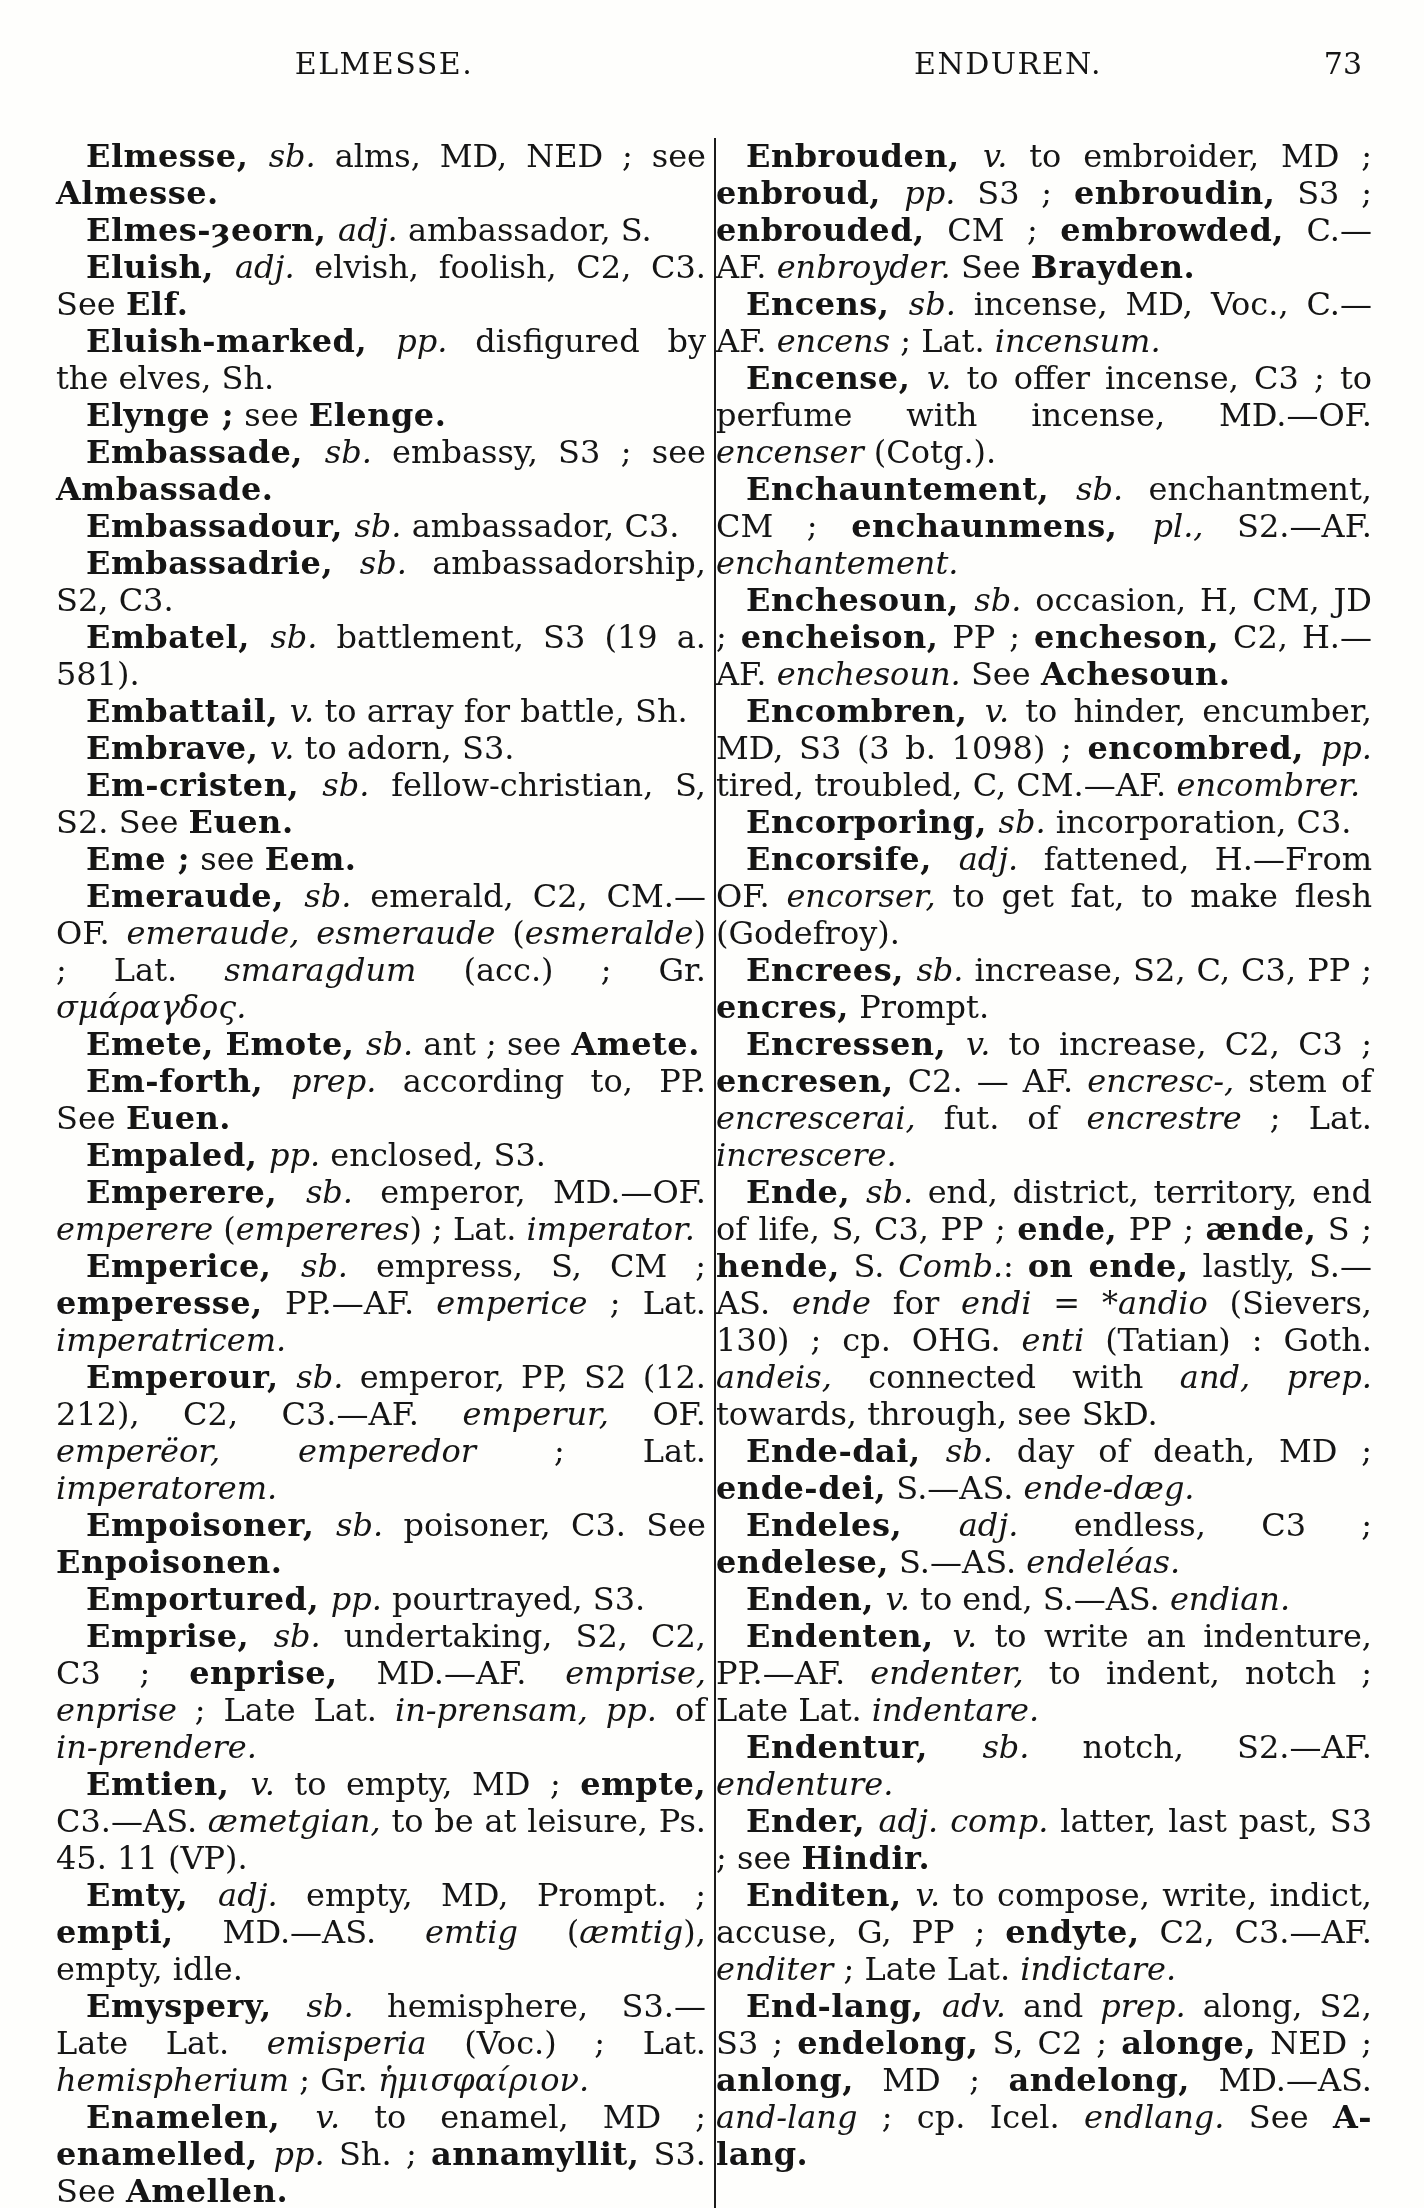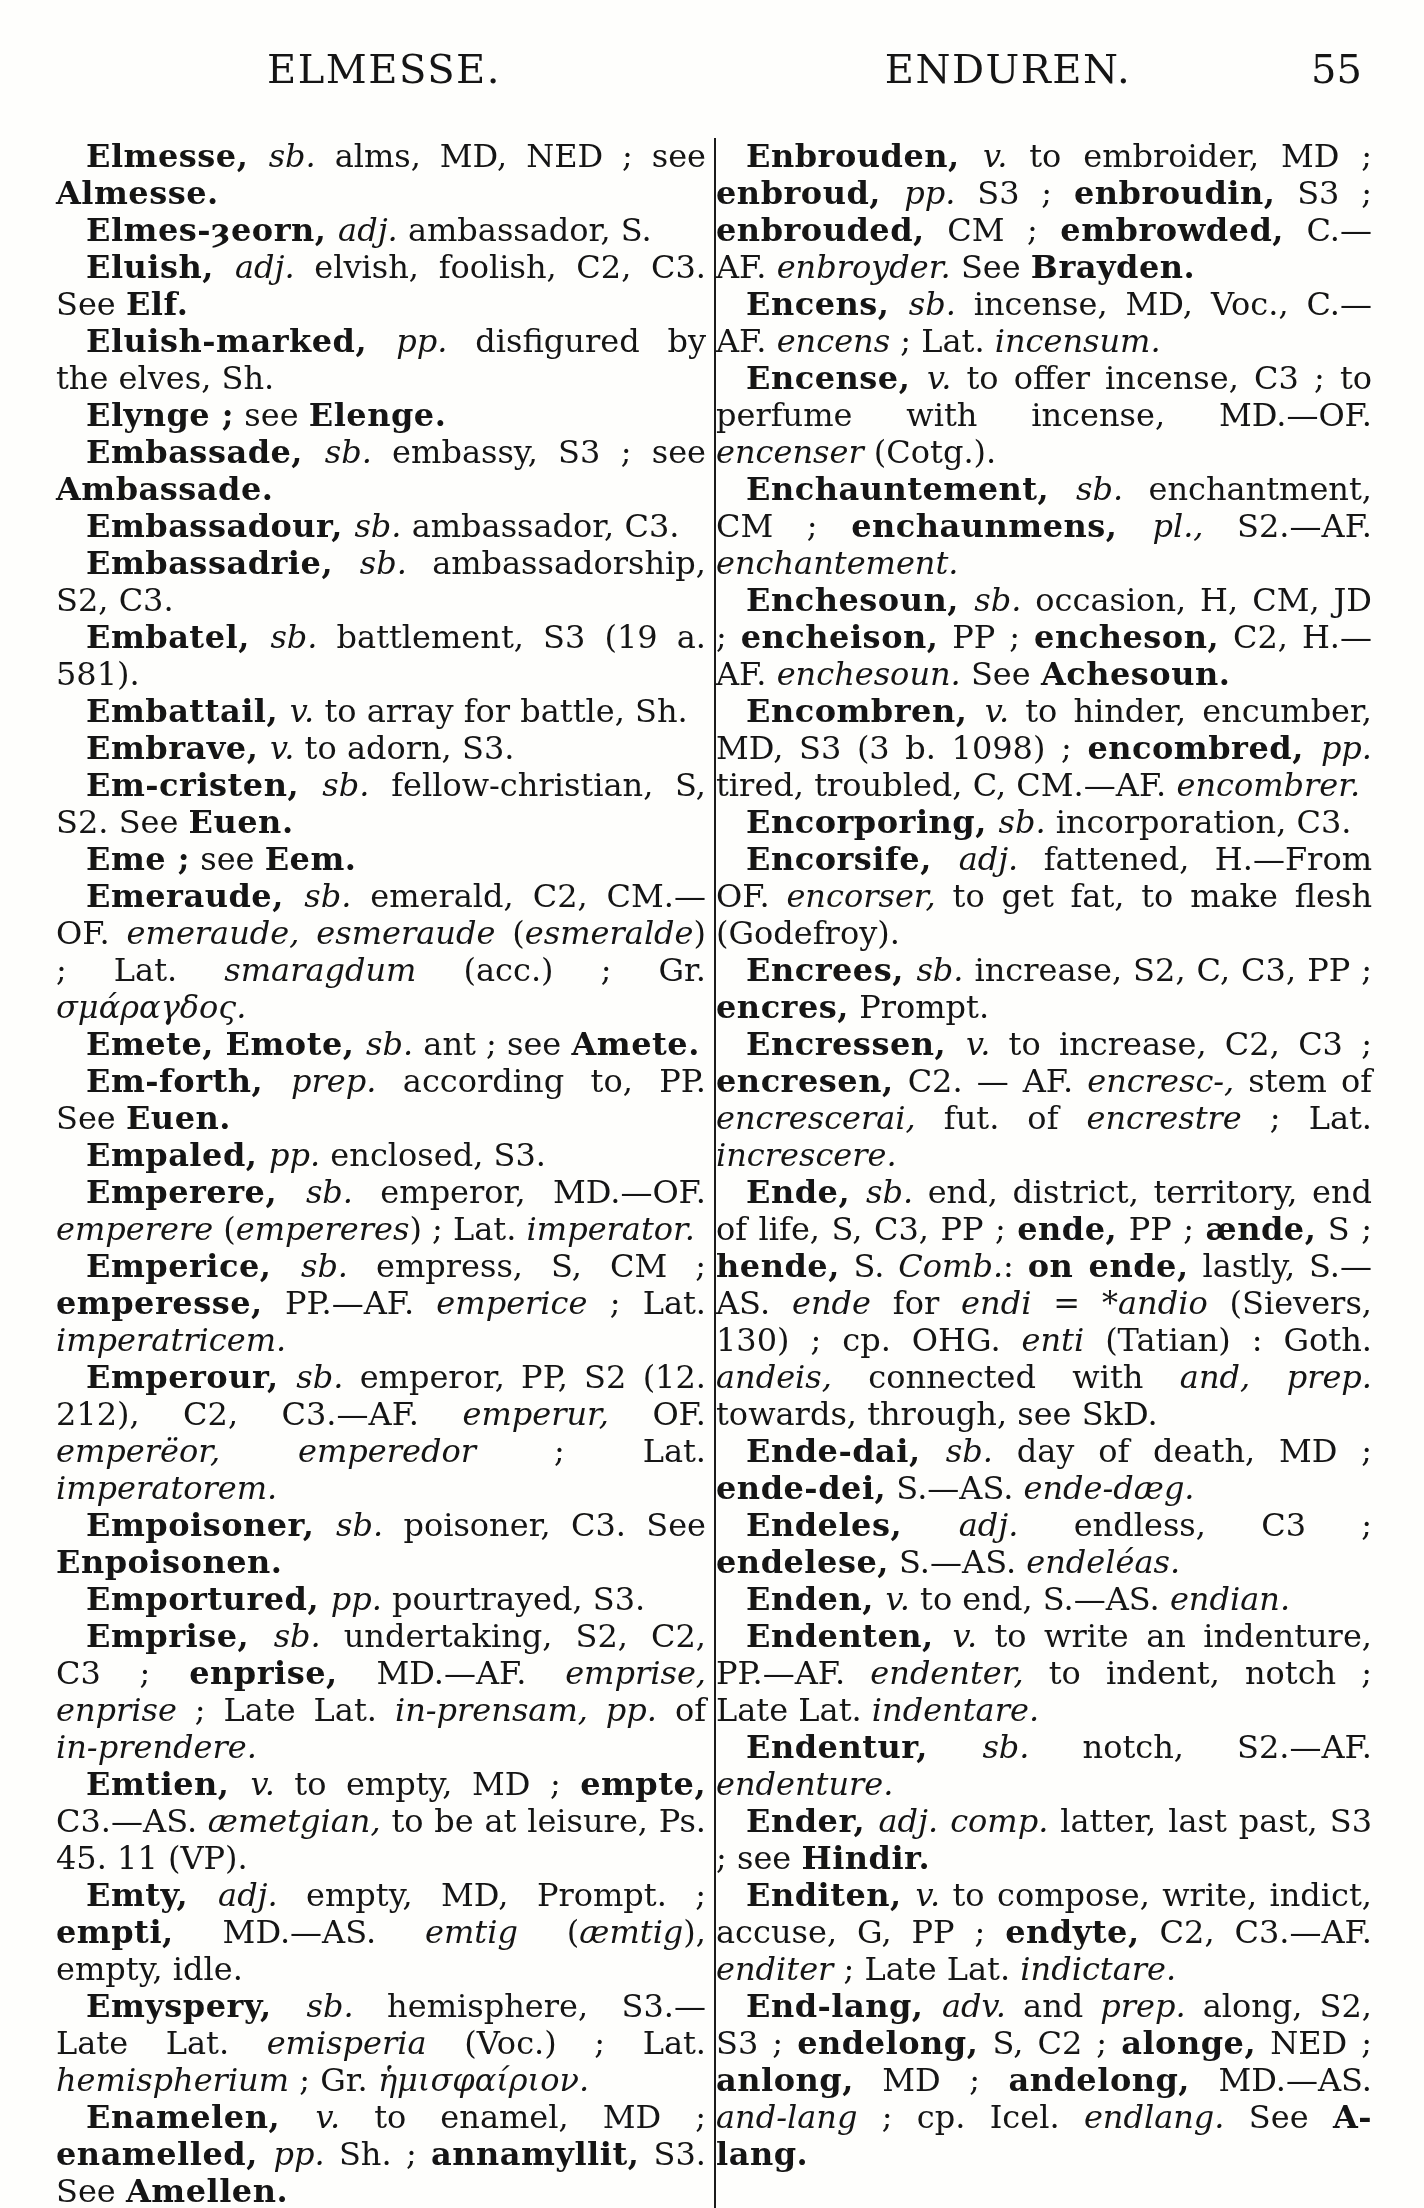--- a/index.html
+++ b/index.html
@@ -12,21 +12,21 @@
     color: #151515;
     font-family: "DejaVu Serif", "Liberation Serif", serif;
     overflow: hidden;
   }
   .headrow {
     position: absolute;
     top: 46px;
     left: 56px;
     right: 56px;
     height: 42px;
-    font-size: 40px;
+    font-size: 30px;
     letter-spacing: 1.5px;
   }
   .head-left {
     position: absolute;
     left: 0; top: 0;
     width: 656px;
     text-align: center;
   }
   .head-right {
     position: absolute;
@@ -65,21 +65,21 @@
   .entry .hw { font-weight: bold; letter-spacing: 0.5px; }
   .entry .it { font-style: italic; }
 </style>
 </head>
 <body>
 
 <div class="page">
   <div class="headrow">
     <div class="head-left">ELMESSE.</div>
     <div class="head-right">ENDUREN.</div>
-    <div class="pagenum">55</div>
+    <div class="pagenum">73</div>
   </div>
 
   <div class="content">
     <div class="col col-left" id="col-left">
         <p class="entry"><span class="hw">Elmesse, </span><span class="it">sb.</span><span> alms, MD, NED ; see </span><span class="hw">Almesse.</span></p>
         <p class="entry"><span class="hw">Elmes-ȝeorn, </span><span class="it">adj.</span><span> ambassador, S.</span></p>
         <p class="entry"><span class="hw">Eluish, </span><span class="it">adj.</span><span> elvish, foolish, C2, C3. See </span><span class="hw">Elf.</span></p>
         <p class="entry"><span class="hw">Eluish-marked, </span><span class="it">pp.</span><span> disfigured by the elves, Sh.</span></p>
         <p class="entry"><span class="hw">Elynge ;</span><span> see </span><span class="hw">Elenge.</span></p>
         <p class="entry"><span class="hw">Embassade, </span><span class="it">sb.</span><span> embassy, S3 ; see </span><span class="hw">Ambassade.</span></p>

